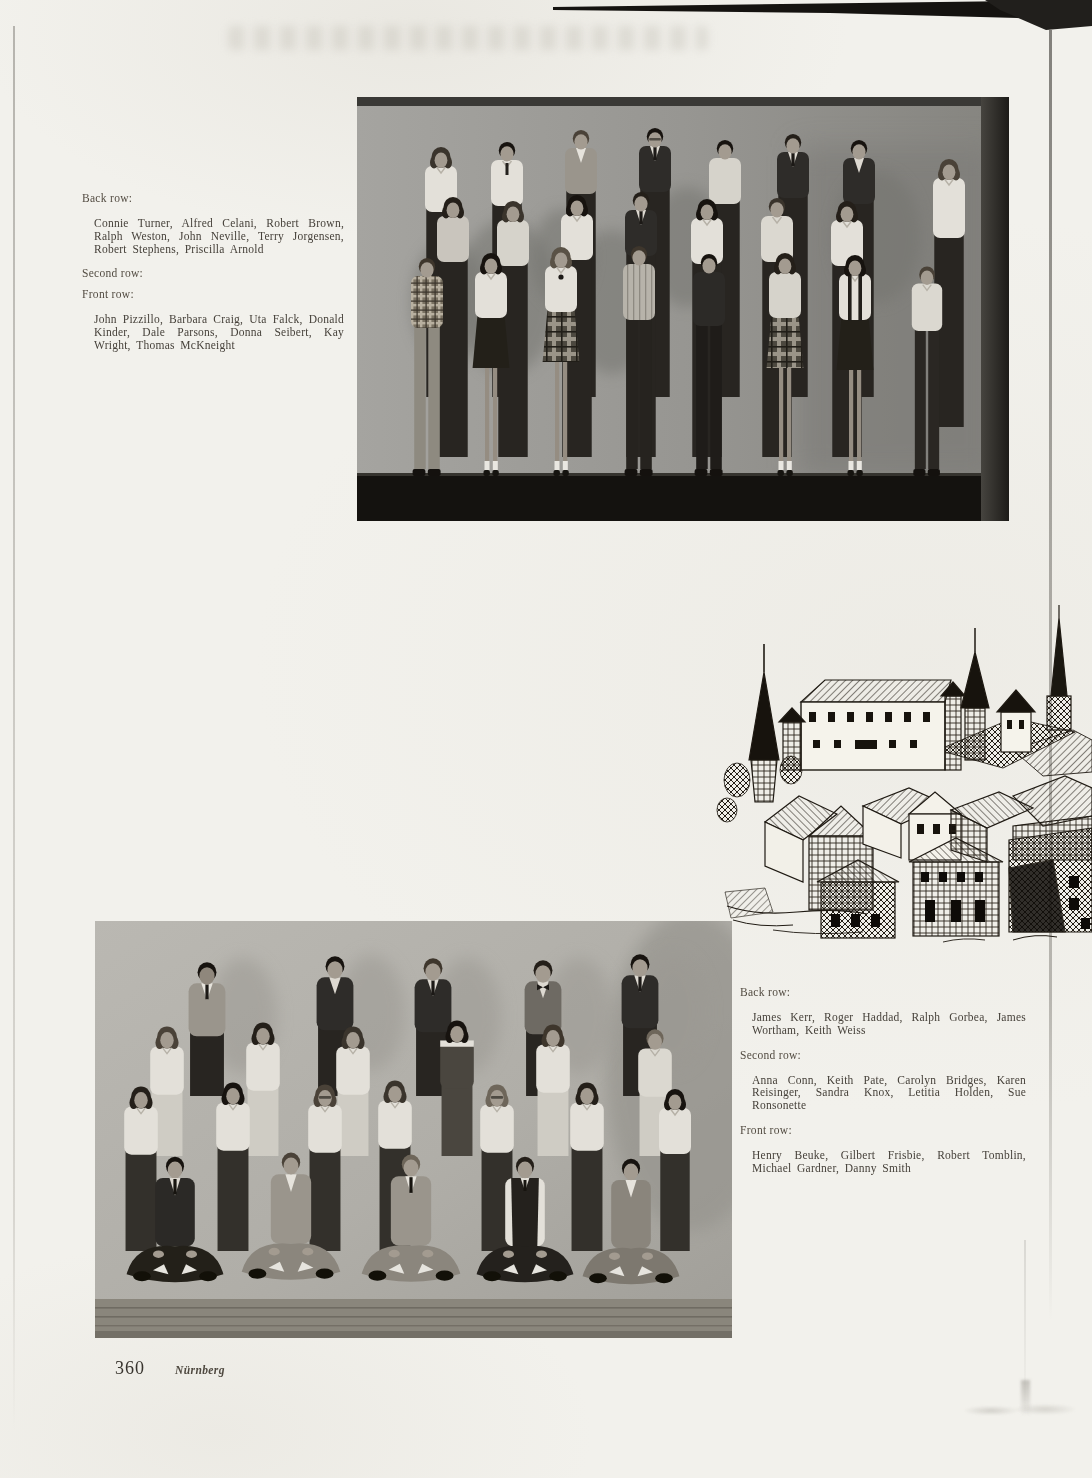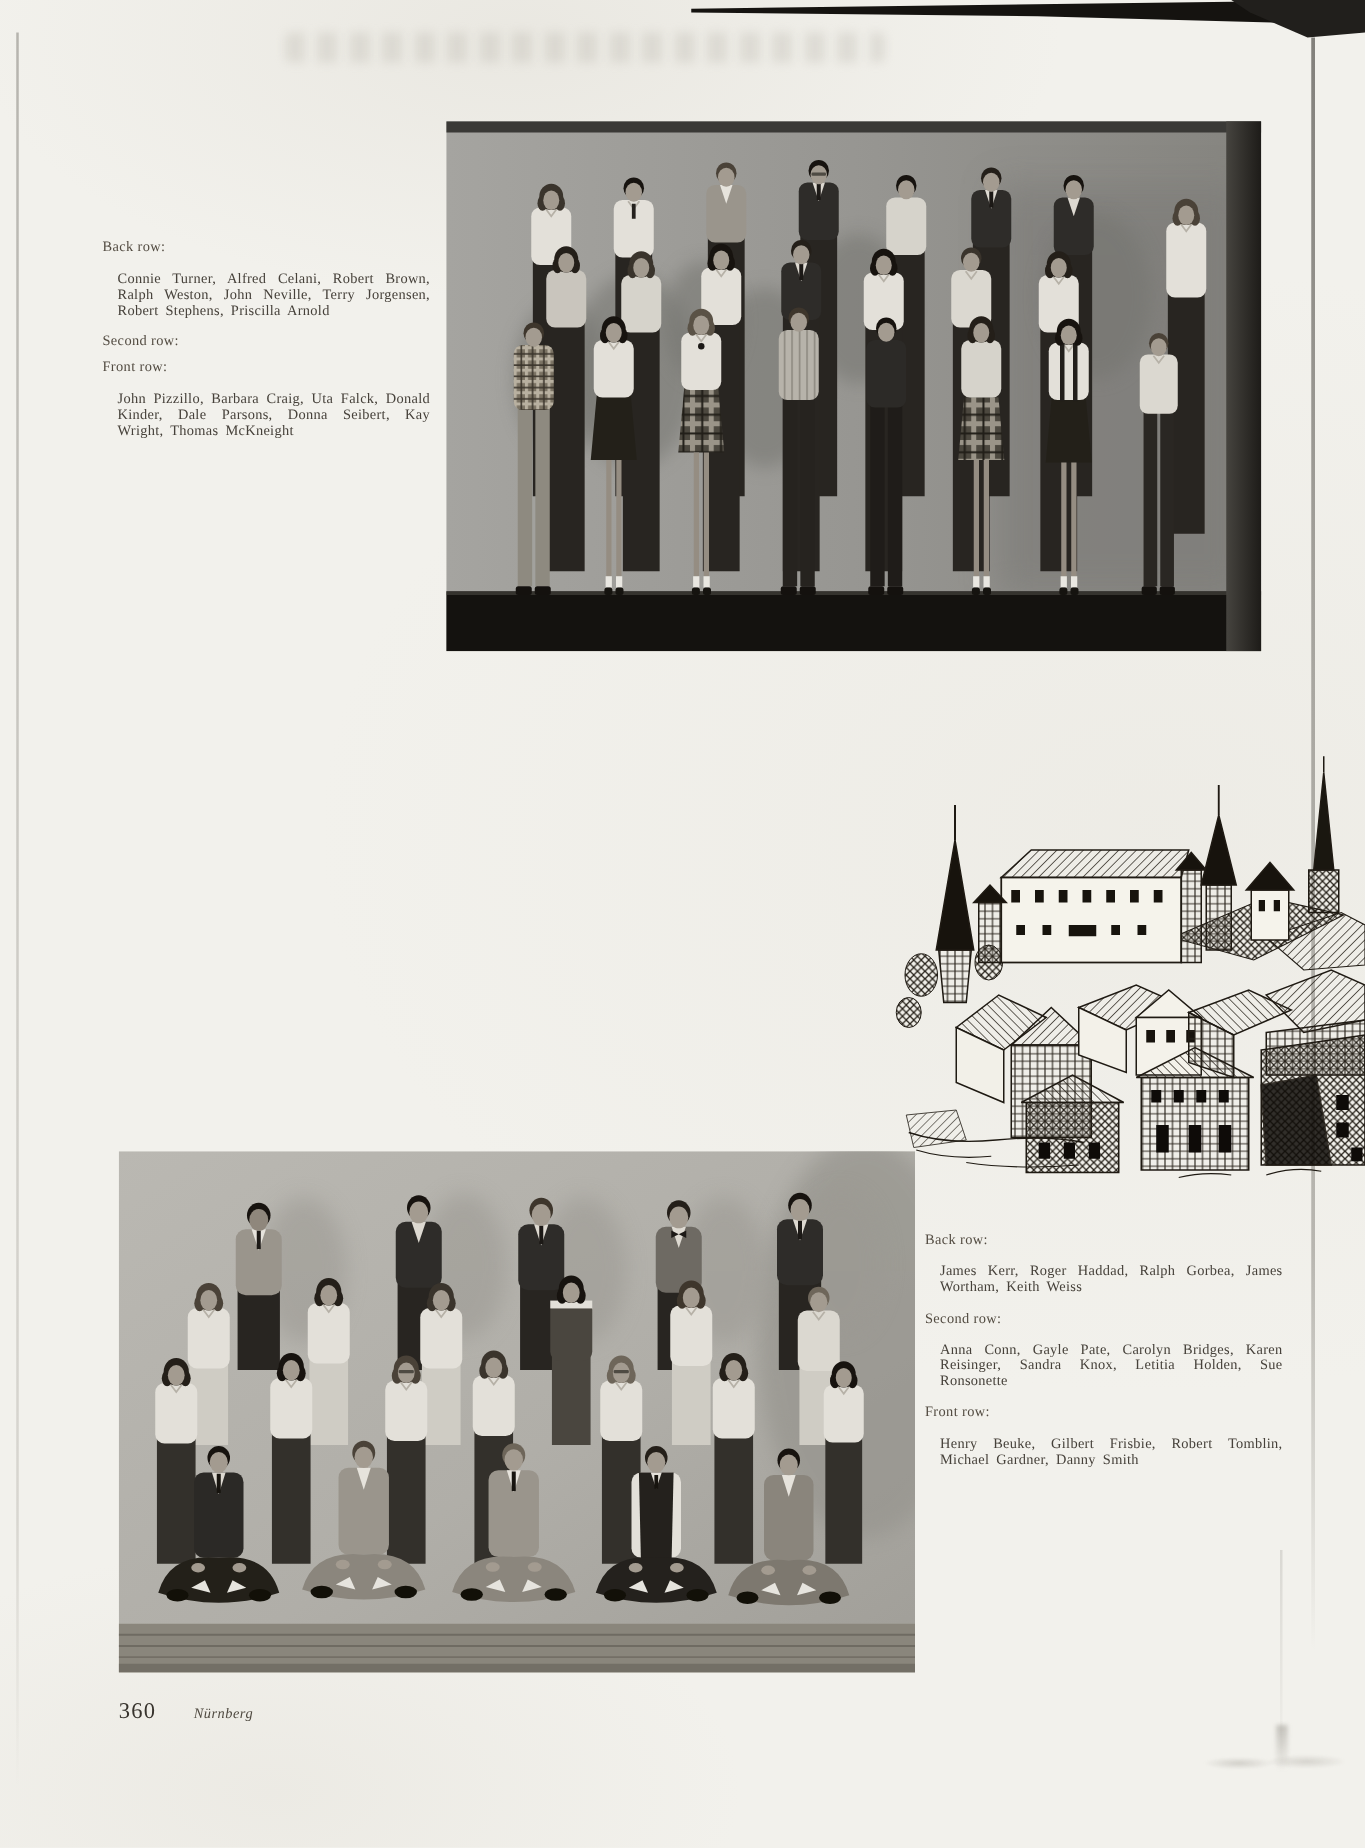--- a/index.html
+++ b/index.html
@@ -65,23 +65,23 @@
   .cap-head{
     font-size:11.5px;line-height:13px;
     margin:8px 0 3px 0;color:#534c42;letter-spacing:.3px;
   }
   .cap-sec:first-child .cap-head{margin-top:0;}
   .cap-names{
     font-size:11.5px;line-height:12.8px;margin:12px;
     text-align:justify;word-spacing:2.5px;letter-spacing:.25px;color:#46413a;
   }
   
-  .footer{position:absolute;left:95px;top:1358px;display:flex;align-items:baseline;}
+  .footer{position:absolute;left:115px;top:1358px;display:flex;align-items:baseline;}
   .pagenum{font-size:18px;letter-spacing:1px;color:#37332d;}
-  .pgcap{font-style:italic;font-size:11.5px;color:#4e483f;margin-left:30px;letter-spacing:.4px;}
+  .pgcap{font-style:italic;font-size:11.5px;color:#4e483f;margin-left:30px;letter-spacing:.4px;font-weight:bold;}
 </style>
 </head>
 <body>
 
 <div class="page">
 
   <svg class="top-band" viewBox="0 0 1092 40">
     <polygon points="553,7 1092,0 1092,20 830,13 553,10" fill="#151310"></polygon>
     <polygon points="985,0 1092,0 1092,26 1046,30 1000,10" fill="#211f1c"></polygon>
   </svg>
@@ -703,21 +703,21 @@
       </svg>
   </figure>
 
   <section class="caption caption-right">
     <div class="cap-sec">
       <p class="cap-head">Back row:</p>
       <p class="cap-names">James Kerr, Roger Haddad, Ralph Gorbea, James Wortham, Keith Weiss</p>
     </div>
     <div class="cap-sec">
       <p class="cap-head">Second row:</p>
-      <p class="cap-names">Anna Conn, Gayle Pate, Carolyn Bridges, Karen Reisinger, Sandra Knox, Letitia Holden, Sue Ronsonette</p>
+      <p class="cap-names">Anna Conn, Keith Pate, Carolyn Bridges, Karen Reisinger, Sandra Knox, Letitia Holden, Sue Ronsonette</p>
     </div>
     <div class="cap-sec">
       <p class="cap-head">Front row:</p>
       <p class="cap-names">Henry Beuke, Gilbert Frisbie, Robert Tomblin, Michael Gardner, Danny Smith</p>
     </div>
   </section>
 
   <footer class="footer">
     <span class="pagenum">360</span>
     <span class="pgcap">Nürnberg</span>

